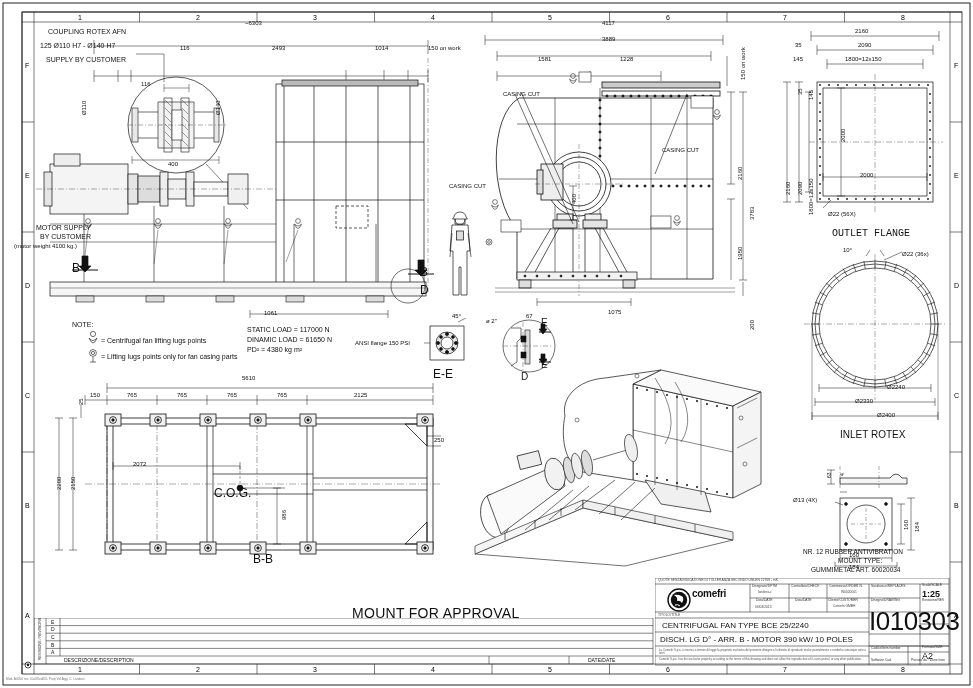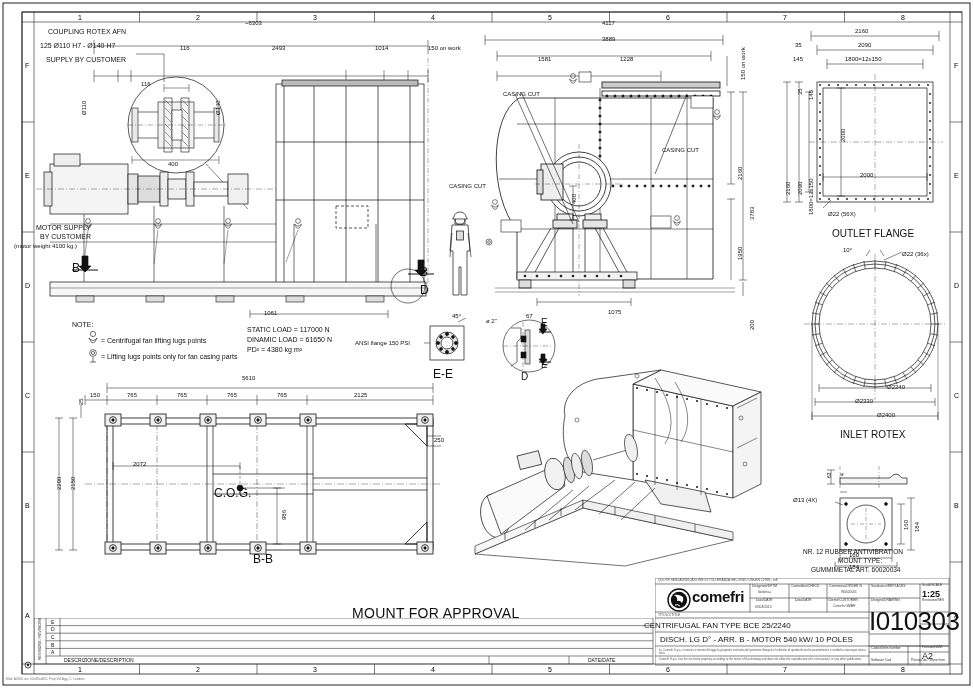--- a/index.html
+++ b/index.html
@@ -645,21 +645,21 @@
 <div class="t t6" style="left:795px;top:42px;">35</div>
 <div class="t t6" style="left:793px;top:56px;">145</div>
 <div class="t t6 rot" style="left:785px;top:195px;">2160</div>
 <div class="t t6 rot" style="left:797px;top:195px;">2090</div>
 <div class="t t6 rot" style="left:808px;top:215px;">1800=12x150</div>
 <div class="t t6 rot" style="left:797px;top:95px;">35</div>
 <div class="t t6 rot" style="left:808px;top:100px;">145</div>
 <div class="t t6 rot" style="left:840px;top:142px;">2000</div>
 <div class="t t6" style="left:860px;top:172px;">2000</div>
 <div class="t t6" style="left:828px;top:211px;">Ø22 (56X)</div>
-<div class="t t10" style="left:832px;top:229px;">OUTLET FLANGE</div>
+<div class="t t10" style="left:832px;top:229px;font-family:Liberation Mono, monospace;">OUTLET FLANGE</div>
 
 <svg class="abs" style="left:790px;top:248px" width="170" height="192">
   <g stroke="#111" fill="none" stroke-width="0.7">
     <circle cx="85" cy="76" r="63"></circle>
     <circle cx="85" cy="76" r="60"></circle>
     <circle cx="85" cy="76" r="56"></circle>
     <line x1="85" y1="6" x2="85" y2="152" stroke-width="0.35" stroke-dasharray="6,2,1,2"></line>
     <line x1="14" y1="76" x2="156" y2="76" stroke-width="0.35" stroke-dasharray="6,2,1,2"></line>
   </g>
 
@@ -1034,21 +1034,21 @@
   </g>
 
   <g transform="translate(13,11)">
     <circle cx="11" cy="11" r="11" fill="none" stroke="#111" stroke-width="1.4"></circle>
     <circle cx="11" cy="11" r="8.2" fill="#111"></circle>
     <path d="M6,6 q4,2 3,6 q3,-1 5,2 q2,-3 1,-6 q-4,-3 -9,-2 z" fill="#fff"></path>
     <path d="M7,16 q3,-1 5,1" fill="none" stroke="#fff" stroke-width="1"></path>
   </g>
 </svg>
 <div class="t" style="left:658px;top:579px;font-size:3.3px;color:#444;">QUOTE SENZA INDICAZIONE DI TOLLERANZA SECONDO UNI-EN 22768 - mK</div>
-<div class="t" style="left:692px;top:589px;font-size:15px;font-weight:bold;letter-spacing:-0.3px;">comefri</div>
+<div class="t" style="left:692px;top:589px;font-size:10px;font-weight:bold;letter-spacing:-0.3px;">comefri</div>
 
 <div class="t" style="left:752px;top:585px;font-size:3.3px;color:#333;">Disegnato/DFTM</div>
 <div class="t" style="left:758px;top:591px;font-size:3.3px;color:#444;">landero-c</div>
 <div class="t" style="left:791px;top:585px;font-size:3.3px;color:#333;">Controllato/CHECK</div>
 <div class="t" style="left:829px;top:585px;font-size:3.3px;color:#333;">Commessa/ORDER N.</div>
 <div class="t" style="left:841px;top:591px;font-size:3.3px;color:#444;">W0020001</div>
 <div class="t" style="left:871px;top:585px;font-size:3.3px;color:#333;">Sostituisce/REPLACES</div>
 <div class="t" style="left:922px;top:584px;font-size:3.3px;color:#333;">Scala/SCALE</div>
 <div class="t t9" style="left:922px;top:590px;font-weight:bold;">1:25</div>
 
@@ -1056,22 +1056,22 @@
 <div class="t" style="left:755px;top:606px;font-size:3.3px;color:#444;">03/04/2013</div>
 <div class="t" style="left:795px;top:599px;font-size:3.3px;color:#333;">Data/DATE</div>
 <div class="t" style="left:828px;top:599px;font-size:3.3px;color:#333;">Cliente/CUSTOMER</div>
 <div class="t" style="left:833px;top:605px;font-size:3.3px;color:#444;">Comefri GMBH</div>
 <div class="t" style="left:871px;top:599px;font-size:3.3px;color:#333;">Disegno/DRAWING</div>
 <div class="t" style="left:922px;top:599px;font-size:3.3px;color:#333;">Revisione/REV</div>
 
 <div class="t t26" style="left:869px;top:608px;letter-spacing:-0.5px;">I010303</div>
 
 <div class="t" style="left:658px;top:614px;font-size:3.4px;color:#444;">TITOLO/TITLE</div>
-<div class="t t8" style="left:644px;top:622px;">CENTRIFUGAL FAN TYPE BCE 25/2240</div>
-<div class="t t8" style="left:660px;top:636px;">DISCH. LG D° - ARR. B - MOTOR 540 kW/ 10 POLES</div>
+<div class="t t8" style="left:662px;top:622px;">CENTRIFUGAL FAN TYPE BCE 25/2240</div>
+<div class="t t8" style="left:660px;top:636px;">DISCH. LG D° - ARR. B - MOTOR 390 kW/ 10 POLES</div>
 <div class="t" style="left:659px;top:649px;font-size:2.9px;color:#555;width:208px;white-space:normal;line-height:1.15;">La Comefri S.p.a. si riserva a termini di legge la proprietà esclusiva del presente disegno e la divieta di riprodurlo anche parzialmente o renderlo comunque noto a terzi.</div>
 <div class="t" style="left:659px;top:658px;font-size:2.9px;color:#555;width:208px;white-space:normal;line-height:1.15;">Comefri S.p.a. has the exclusive property according to the terms of this drawing and does not allow the reproduction of it, even partial, or any other publication.</div>
 
 <div class="t" style="left:871px;top:647px;font-size:3.3px;color:#333;">Codice/Item number</div>
 <div class="t" style="left:922px;top:646px;font-size:3.3px;color:#333;">Formato/SIZE</div>
 <div class="t t9" style="left:922px;top:652px;">A2</div>
 <div class="t" style="left:871px;top:659px;font-size:3.3px;color:#333;">Software Cad</div>
 <div class="t" style="left:911px;top:659px;font-size:3.3px;color:#333;">Provato da / Done from</div>
 
 <div class="t" style="left:6px;top:678px;font-size:3.2px;color:#777;">Mod. A0056 rev. 00-08/ed/03- Prop.Vel.Agg. C. Landoni</div>

